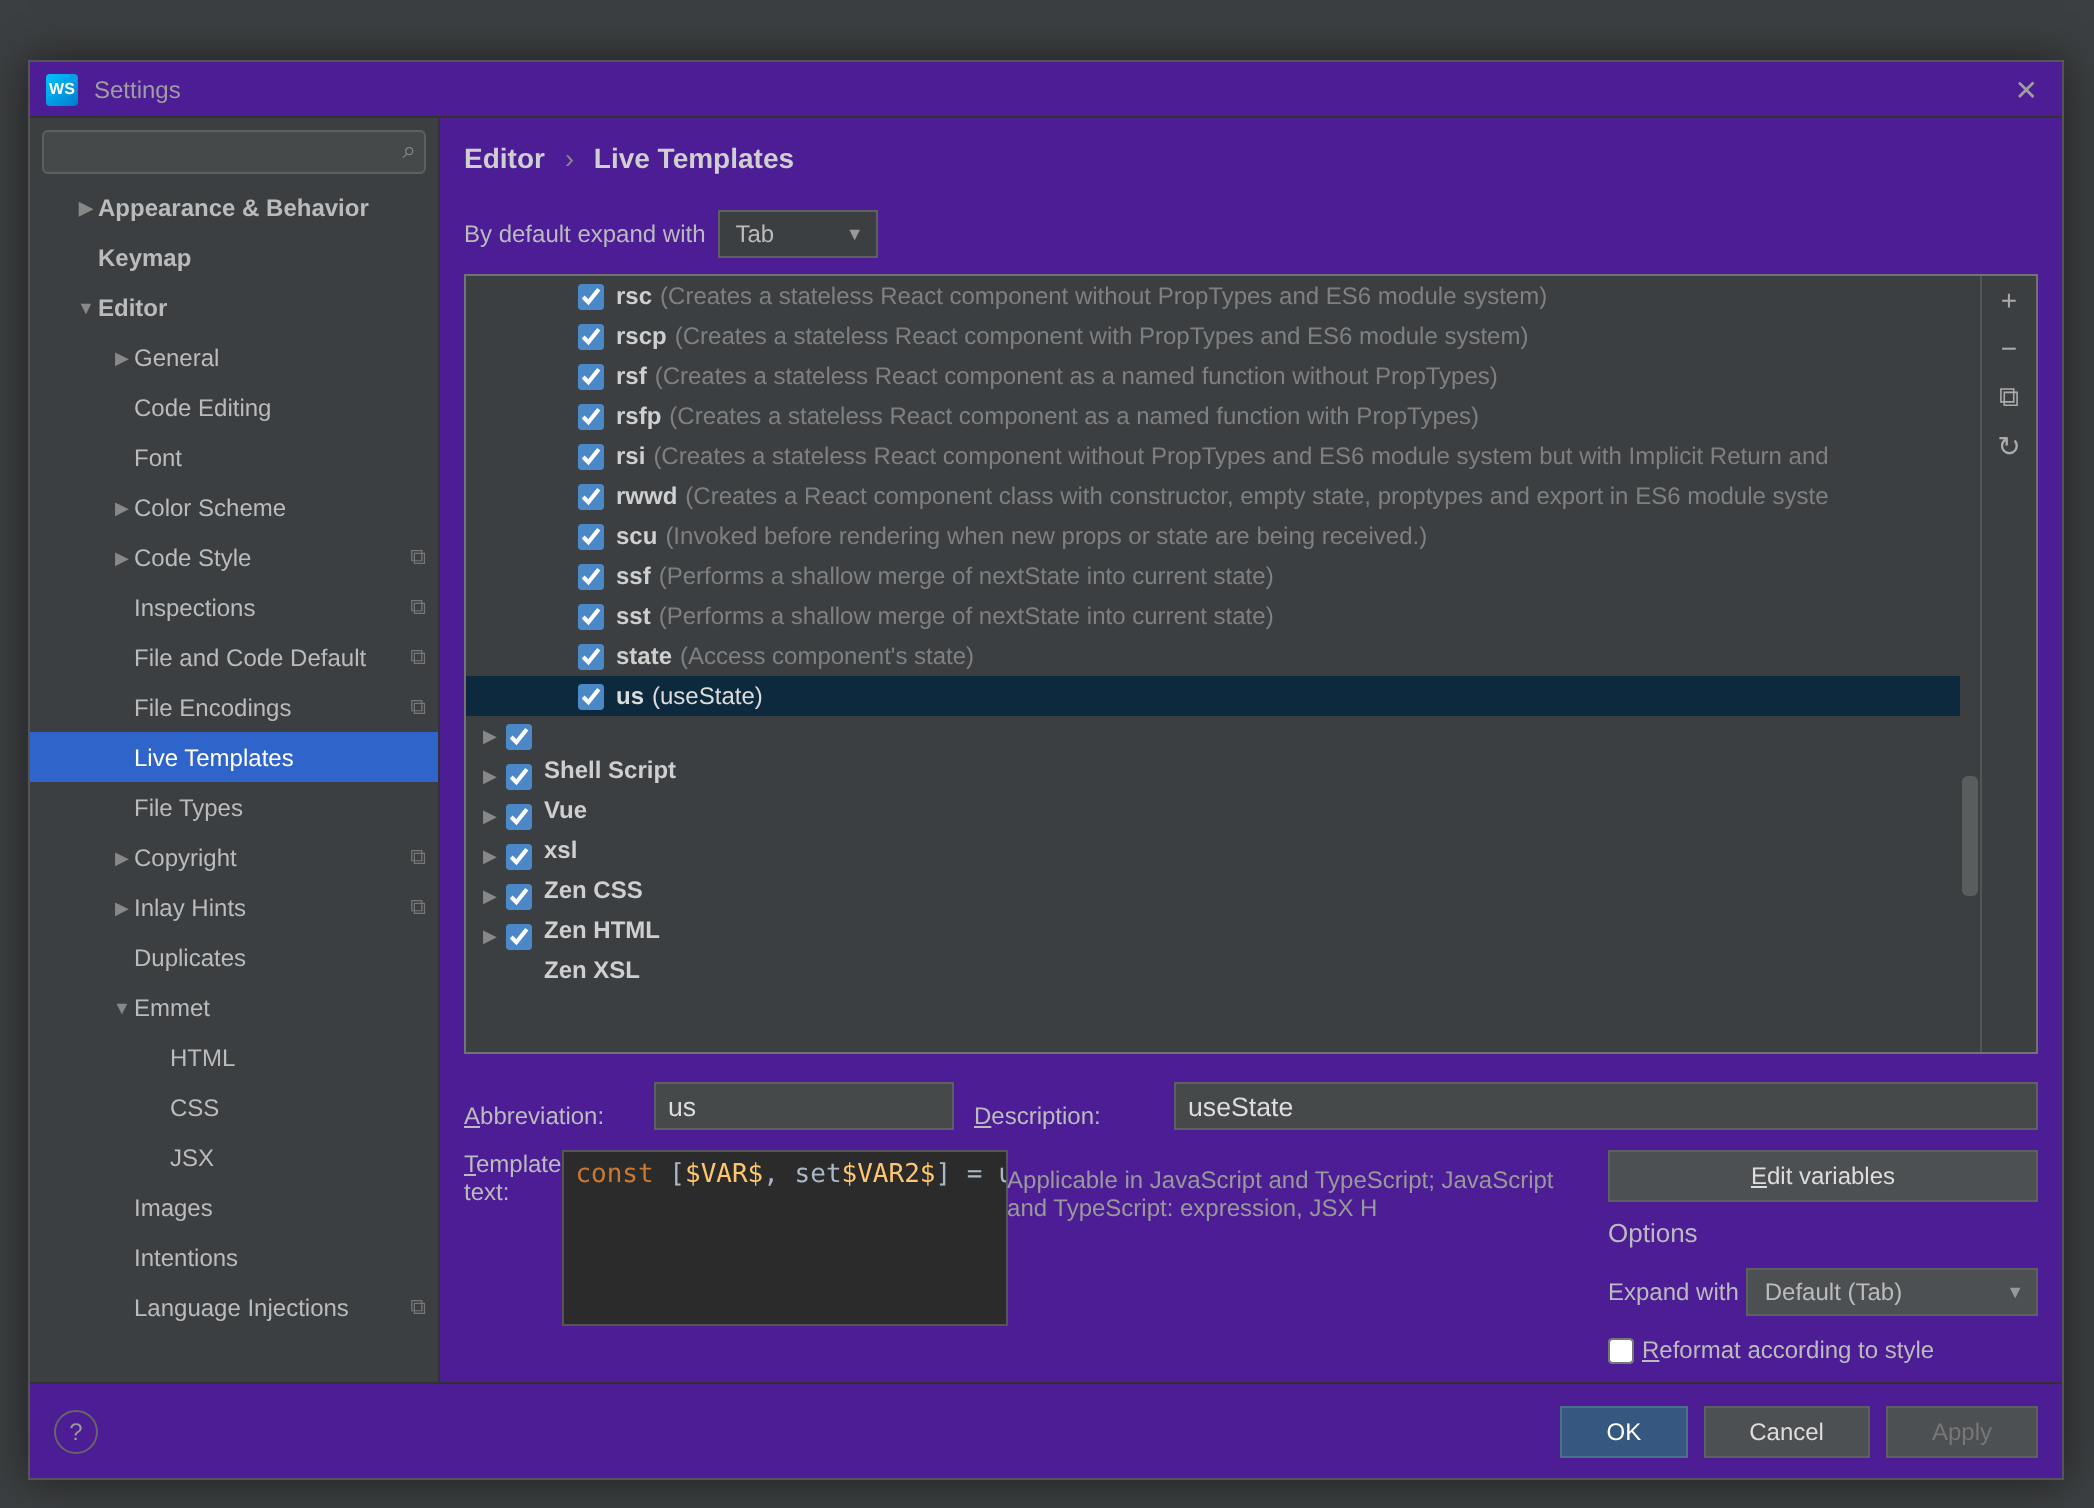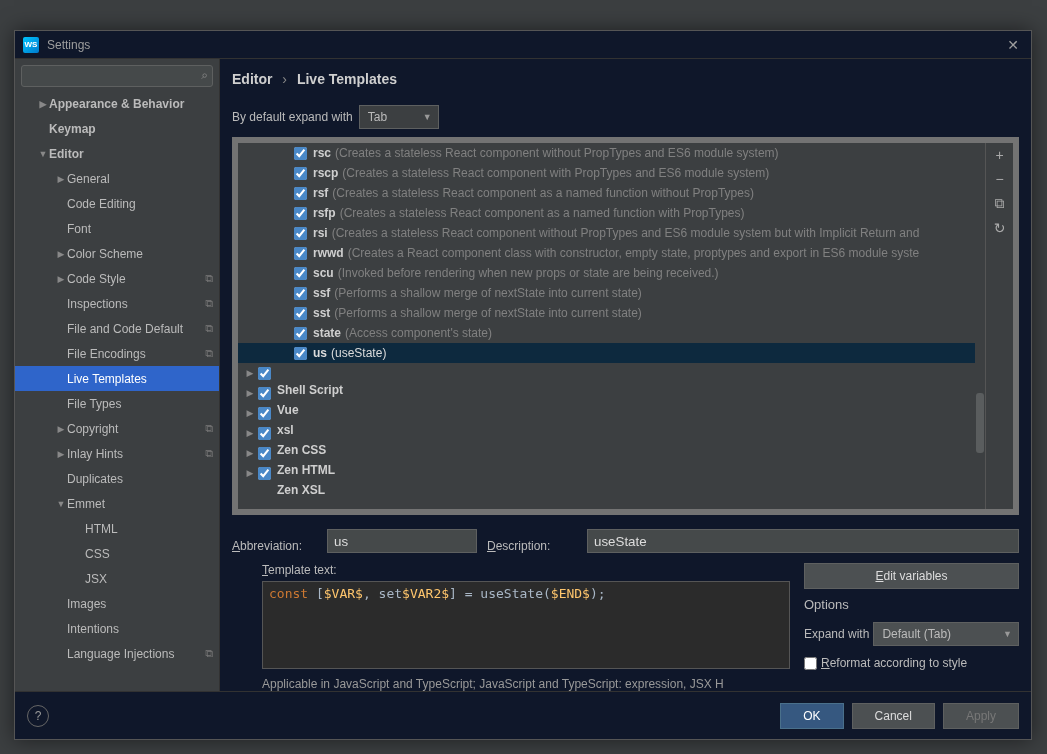--- a/index.html
+++ b/index.html
@@ -1,18 +1,18 @@
 <!DOCTYPE html>
 <html><head>
 <meta charset="utf-8">
 <style>
 * { box-sizing: border-box; margin: 0; padding: 0; }
 body { font-family: "Segoe UI", Arial, sans-serif; font-size: 12px; background: #2b2b2b; color: #bbbbbb; width: 1047px; height: 754px; overflow: hidden; position: relative; }
 .backdrop { position: absolute; top: 0; left: 0; width: 1047px; height: 754px; background: #3c3f41; }
-.dialog { position: absolute; top: 30px; left: 14px; width: 1018px; height: 710px; background: #0f172a; border: 1px solid #555; box-shadow: 0 0 20px rgba(0,0,0,0.5); display: flex; flex-direction: column; }
+.dialog { position: absolute; top: 30px; left: 14px; width: 1018px; height: 710px; background: #4c1d95; border: 1px solid #555; box-shadow: 0 0 20px rgba(0,0,0,0.5); display: flex; flex-direction: column; }
 .titlebar { height: 28px; display: flex; align-items: center; padding: 0 8px; border-bottom: 1px solid #323232; }
 .ws-icon { width: 16px; height: 16px; background: linear-gradient(135deg,#00c4ff,#007acc); border-radius: 2px; margin-right: 8px; display:flex;align-items:center;justify-content:center;font-size:8px;font-weight:bold;color:#fff;}
 .titlebar .title { flex: 1; color: #9e9e9e; font-size: 12px; }
 .close-x { color: #9e9e9e; font-size: 14px; cursor: pointer; padding: 0 4px; }
 .body { flex: 1; display: flex; min-height: 0; }
 
 .sidebar { width: 205px; background: #3c3f41; border-right: 1px solid #323232; display: flex; flex-direction: column; }
 .searchbox { margin: 6px 6px 4px 6px; position: relative; }
 .searchbox input { width: 100%; height: 22px; background: #45494a; border: 1px solid #5e6060; border-radius: 3px; color: #bbb; padding: 0 20px 0 6px; font-size: 12px; }
 .searchbox .mag { position: absolute; right: 5px; top: 3px; color: #888; font-size: 12px; }
@@ -30,21 +30,21 @@
 .badge { margin-left: auto; color: #777; font-size: 11px; }
 
 .content { flex: 1; display: flex; flex-direction: column; padding: 8px 12px 0 12px; min-width: 0; }
 .breadcrumb { font-size: 14px; font-weight: 600; color: #cfcfcf; margin: 4px 0 18px 0; }
 .breadcrumb .sep { color: #888; margin: 0 6px; font-weight: normal; }
 .expandrow { display: flex; align-items: center; margin-bottom: 8px; }
 .expandrow label { margin-right: 6px; color: #bbb; }
 .dropdown { height: 24px; min-width: 80px; background: #3c3f41; border: 1px solid #5e6060; color: #bbb; padding: 0 20px 0 8px; position: relative; display: inline-flex; align-items: center; }
 .dropdown .chev { position: absolute; right: 6px; font-size: 9px; color: #999; }
 
-.listwrap { display: flex; border: 6px solid #737373; background: #3c3f41; height: 390px; }
+.listwrap { display: flex; border: 1px solid #737373; background: #3c3f41; height: 390px; }
 .listinner { flex: 1; overflow: auto; position: relative; }
 .sidetools { width: 28px; background: #3c3f41; border-left: 1px solid #555; display: flex; flex-direction: column; align-items: center; padding-top: 4px; gap: 8px; }
 .sidetools span { color: #aaa; font-size: 14px; cursor: pointer; }
 .item { display: flex; align-items: center; height: 20px; padding-left: 4px; white-space: nowrap; }
 .item .ar { width: 12px; display:inline-block; text-align:center; color:#888; font-size:9px;}
 .item .ar.closed::before{content:"▶";}
 .item .ar.none::before{content:"";}
 .item input[type=checkbox] { width: 13px; height: 13px; margin: 0 6px 0 2px; accent-color: #4a88c7; }
 .item .abbr { color: #cfcfcf; font-weight: 600; margin-right: 4px; }
 .item .desc { color: #808080; }
@@ -54,21 +54,21 @@
 .item.sel .abbr, .item.sel .desc { color: #dcdcdc; }
 .groupname { color: #cfcfcf; font-weight: 600; margin-top: 33px; }
 
 .formrow { display: flex; align-items: flex-end; margin-top: 14px; gap: 10px; }
 .formrow label { color: #bbb; width: 85px; }
 .formrow label.desc { width: 90px; text-align: left; }
 .txt { height: 24px; background: #45494a; border: 1px solid #5e6060; color: #ddd; padding: 0 6px; }
 .txt.abbr { width: 150px; }
 .txt.descr { flex: 1; }
 .lowerflex { display: flex; gap: 14px; margin-top: 10px; }
-.leftcol { flex: 1; display: flex; flex-direction: column; margin-left: 30px; }
+.leftcol { flex: 1; display: flex; flex-direction: row; }
 .rightcol { width: 215px; display: flex; flex-direction: column; }
 .btnwide { height: 26px; background: #4c5052; border: 1px solid #5e6060; color: #ddd; display:flex; align-items:center; justify-content:center; cursor:pointer; }
 .templtext { height: 88px; background: #2b2b2b; border: 1px solid #555; color: #a9b7c6; font-family: Consolas, monospace; font-size: 13px; padding: 4px 6px; white-space: pre; overflow: hidden; }
 .t-kw { color: #cc7832; }
 .t-var { color: #ffc66d; }
 .t-eq { color: #a9b7c6; }
 .t-fn { color: #a9b7c6; }
 .t-paren { color: #a9b7c6; }
 .opts { color: #bbb; margin-top: 8px; font-size: 13px; }
 .optrow { display:flex; align-items:center; margin-top:10px; gap:4px; }

